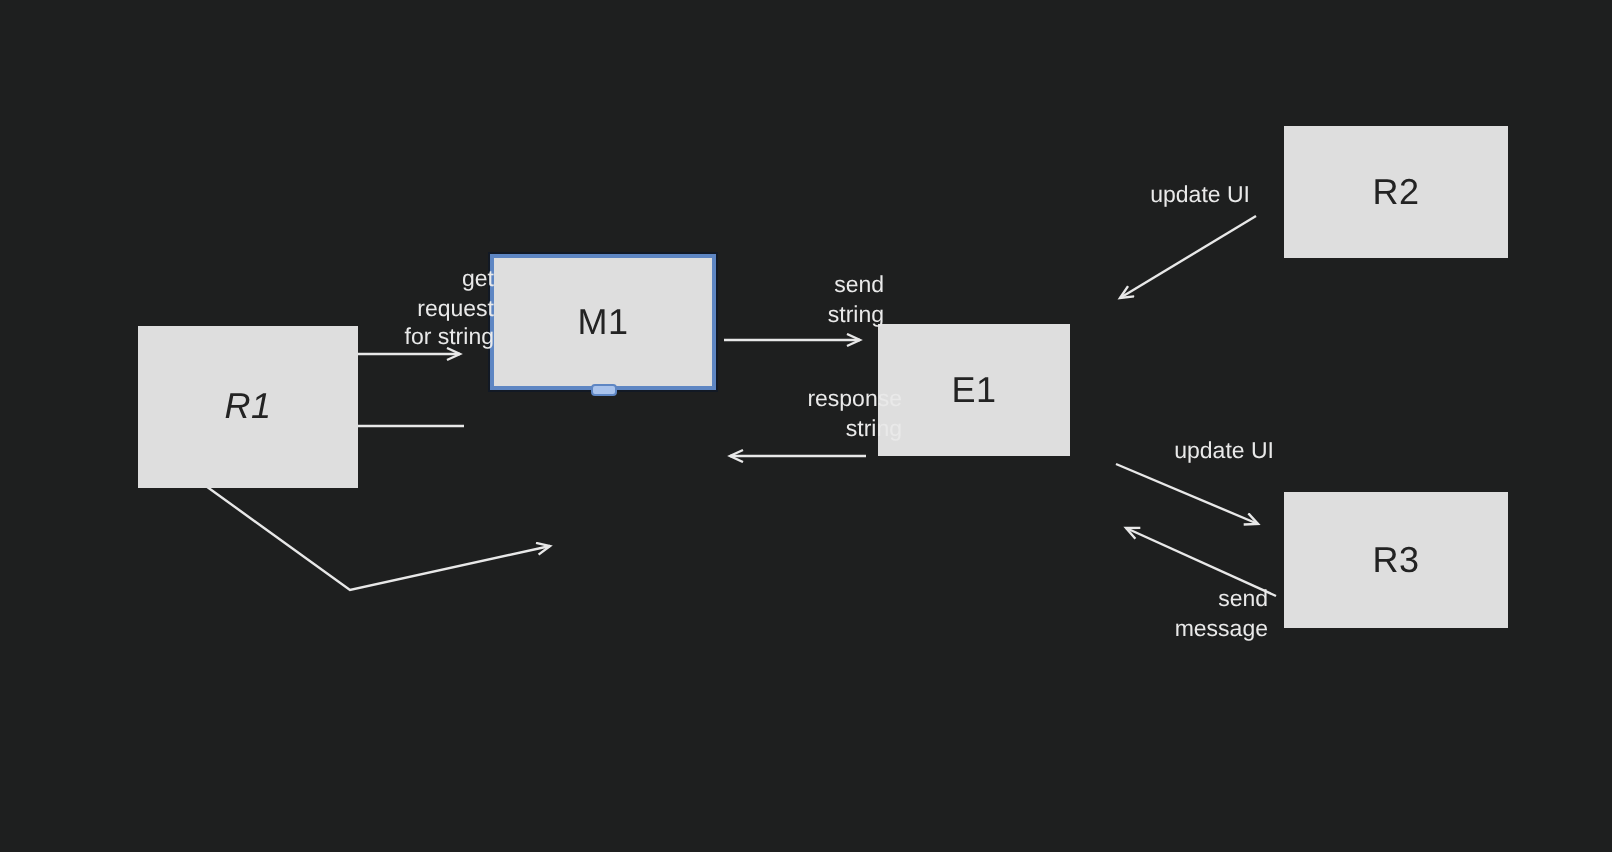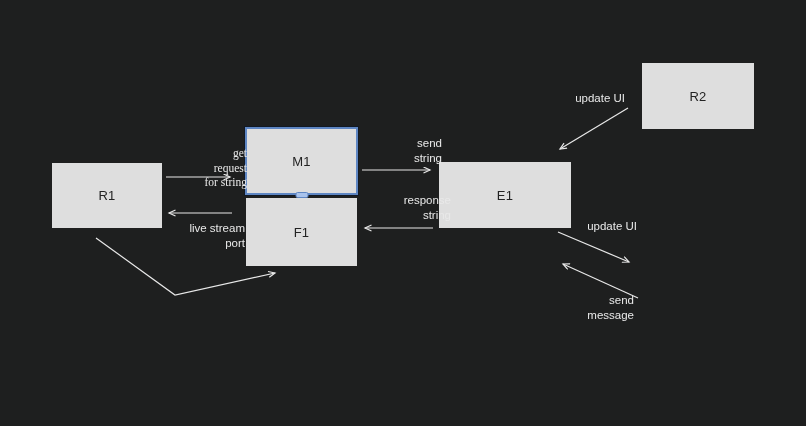--- a/index.html
+++ b/index.html
@@ -20,21 +20,21 @@
     left: 0; top: 0;
     width: 806px; height: 426px;
   }
   .node {
     position: absolute;
     background: #dedede;
     color: #232323;
     display: flex;
     align-items: center;
     justify-content: center;
-    font-size: 13px;
+    font-size: 18px;
     letter-spacing: 0.2px;
     box-sizing: border-box;
   }
   .node.selected {
     border: 2px solid #5e86c3;
     box-shadow: 0 0 0 1px rgba(10, 20, 40, 0.55);
   }
   .resize-handle {
     position: absolute;
     left: 50%;
@@ -48,33 +48,33 @@
     box-sizing: border-box;
   }
   .edge-label {
     position: absolute;
     color: #e9e9e9;
     font-size: 11.5px;
     line-height: 14.5px;
     text-align: right;
     white-space: pre-line;
   }
-  #lbl-get-request   { left: 157px; top: 146px; width: 90px; font-family: Liberation Serif, serif;  }
+  #lbl-get-request   { left: 157px; top: 133px; width: 90px;  }
   #lbl-live-stream   { left: 155px; top: 221px; width: 90px;  }
   #lbl-send-string   { left: 352px; top: 136px; width: 90px;  }
   #lbl-response-str  { left: 361px; top: 193px; width: 90px;  }
   #lbl-update-ui-r2  { left: 535px; top: 91px;  width: 90px;  }
   #lbl-update-ui-r3  { left: 547px; top: 219px; width: 90px;  }
   #lbl-send-message  { left: 544px; top: 293px; width: 90px;  }
   #lbl-get-response  { left: 104px; top: 306px; width: 140px; }
 
-  #node-r1 { left: 52px;  top: 163px; width: 110px; height: 65px; }
+  #node-r1 { left: 69px;  top: 163px; width: 110px; height: 81px; font-style: italic; }
   #node-m1 { left: 245px; top: 127px; width: 113px; height: 68px; }
   #node-f1 { left: 246px; top: 198px; width: 111px; height: 68px; }
-  #node-e1 { left: 439px; top: 162px; width: 132px; height: 66px; }
+  #node-e1 { left: 439px; top: 162px; width: 96px; height: 66px; }
   #node-r2 { left: 642px; top: 63px;  width: 112px; height: 66px; }
   #node-r3 { left: 642px; top: 246px; width: 112px; height: 68px; }
 </style>
 </head>
 <body>
 
 <div class="canvas">
 
   <svg class="edges-layer" width="806" height="426" viewBox="0 0 806 426" xmlns="http://www.w3.org/2000/svg">
     <defs>
@@ -96,38 +96,36 @@
 
   <div id="node-r1" class="node">
     <span>R1</span>
   </div>
 
   <div id="node-m1" class="node selected">
     <span>M1</span>
     <div class="resize-handle"></div>
   </div>
 
-  <div id="node-f1" class="node">
-    <span>F1</span>
-  </div>
 
   <div id="node-e1" class="node">
     <span>E1</span>
   </div>
 
   <div id="node-r2" class="node">
     <span>R2</span>
   </div>
 
+  <div id="node-r3" class="node">
+    <span>R3</span>
+  </div>
 
   <div id="lbl-get-request" class="edge-label">get
 request
 for string</div>
-  <div id="lbl-live-stream" class="edge-label">live stream
-port</div>
   <div id="lbl-send-string" class="edge-label">send
 string</div>
   <div id="lbl-response-str" class="edge-label">response
 string</div>
   <div id="lbl-update-ui-r2" class="edge-label">update UI</div>
   <div id="lbl-update-ui-r3" class="edge-label">update UI</div>
   <div id="lbl-send-message" class="edge-label">send
 message</div>
 
 </div>

